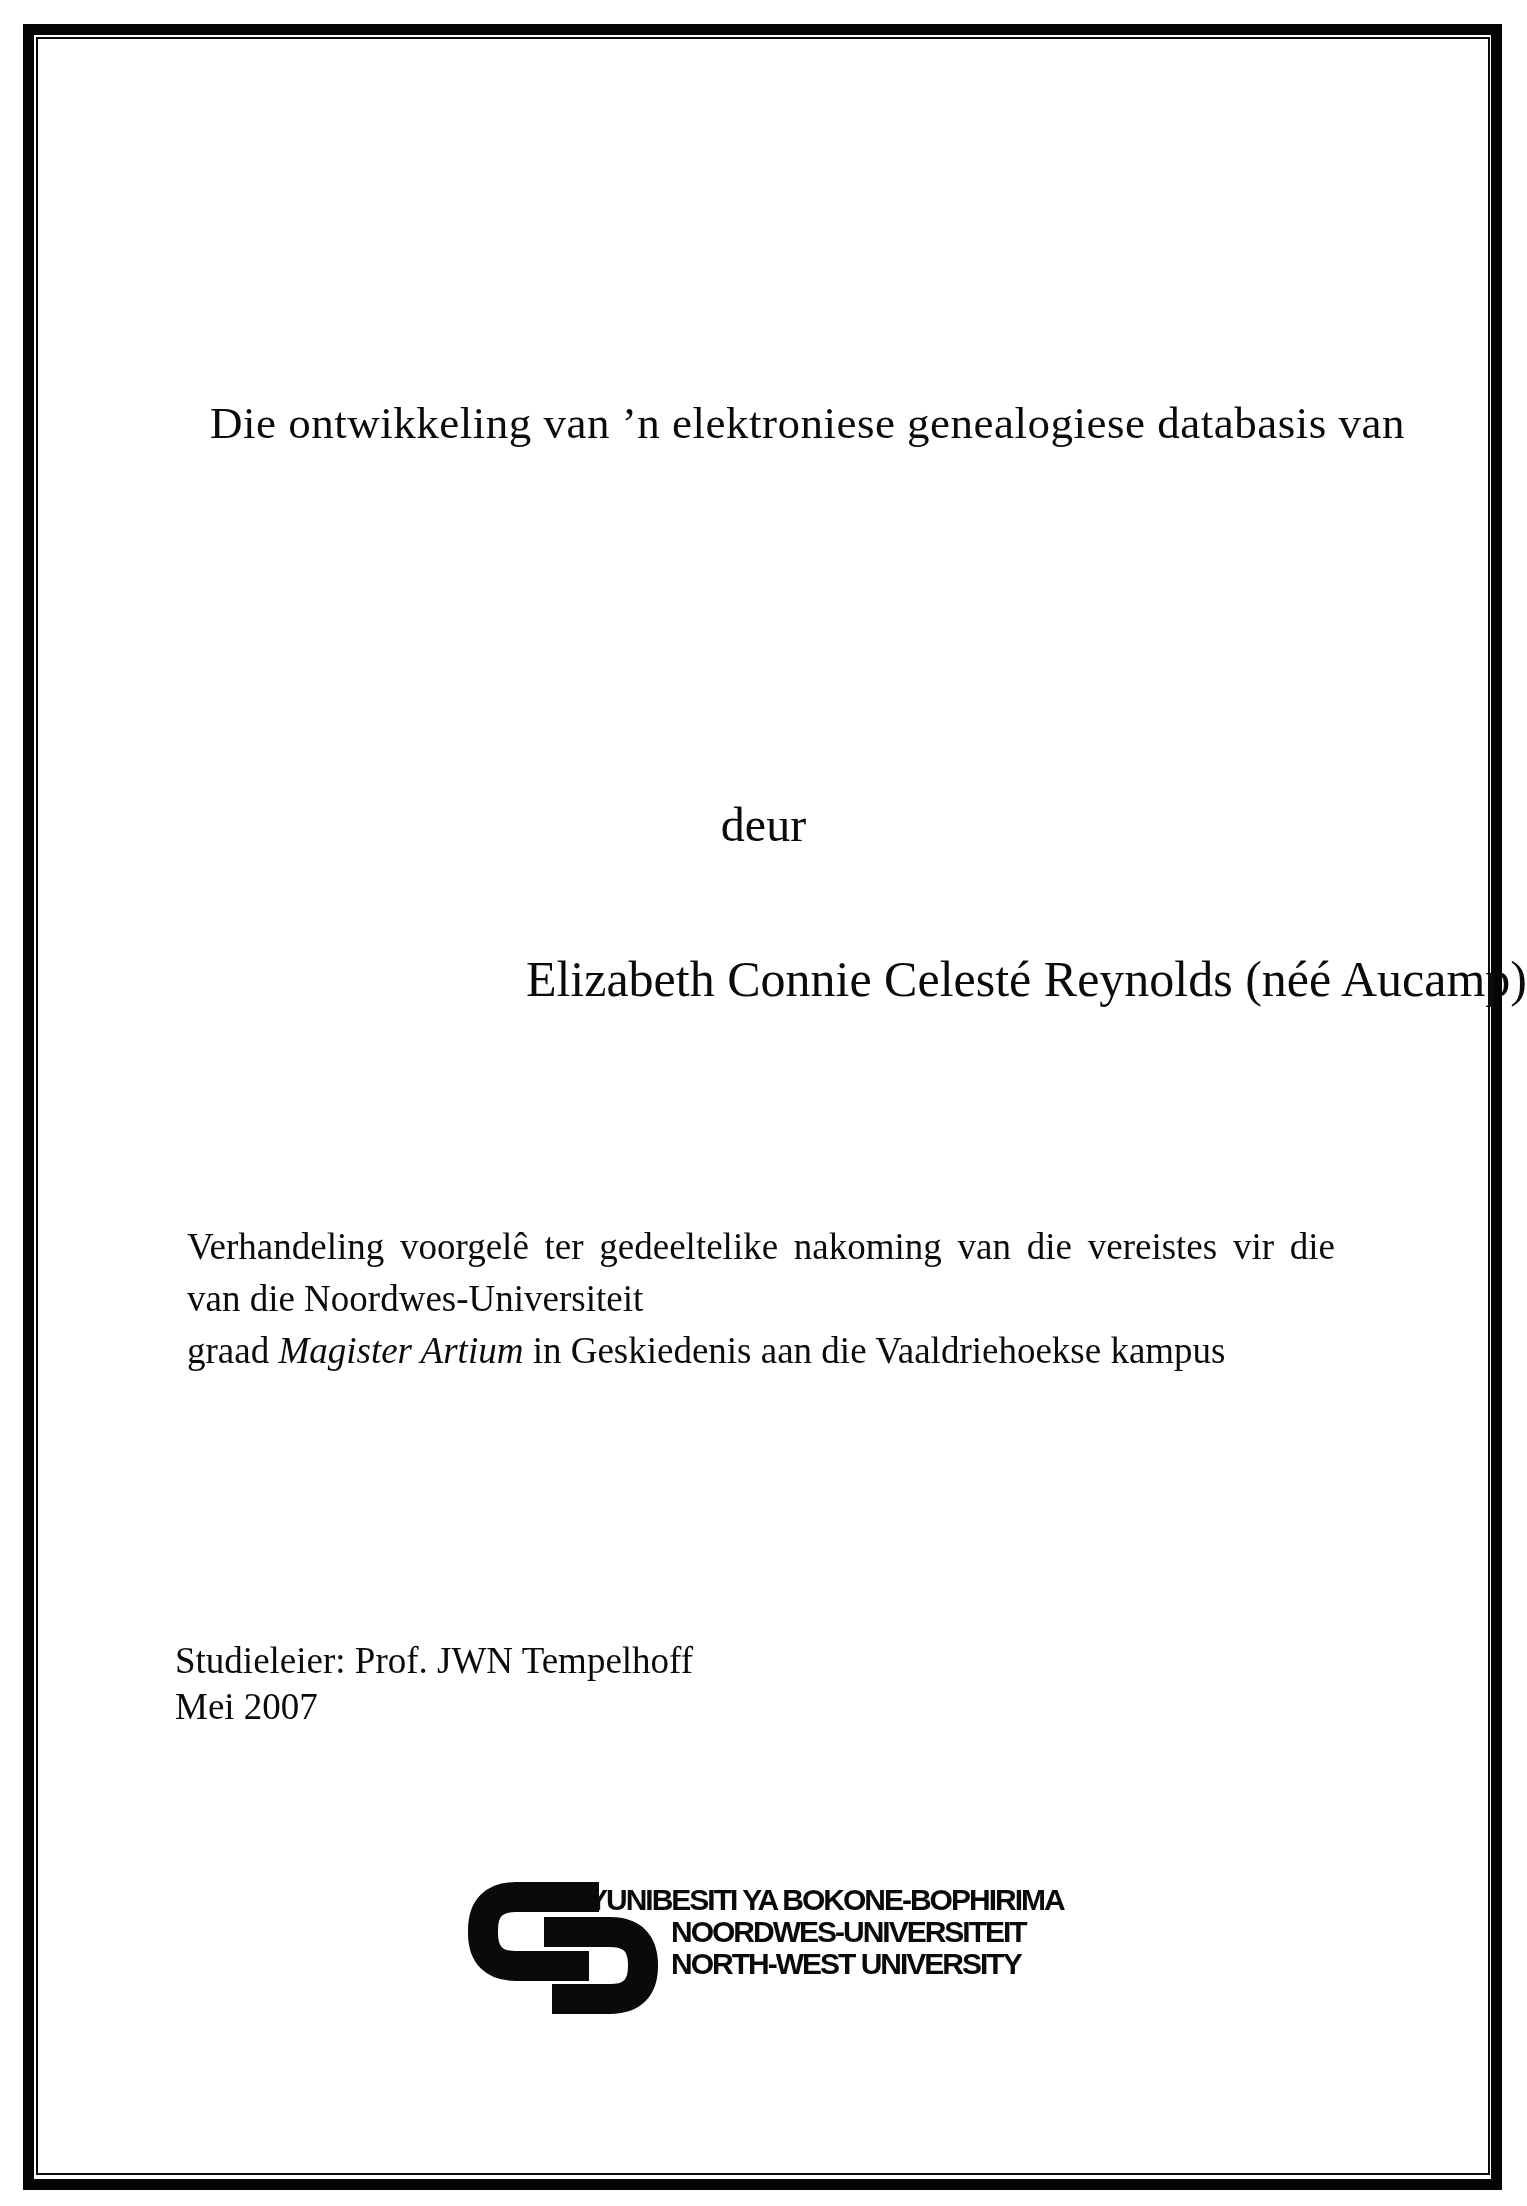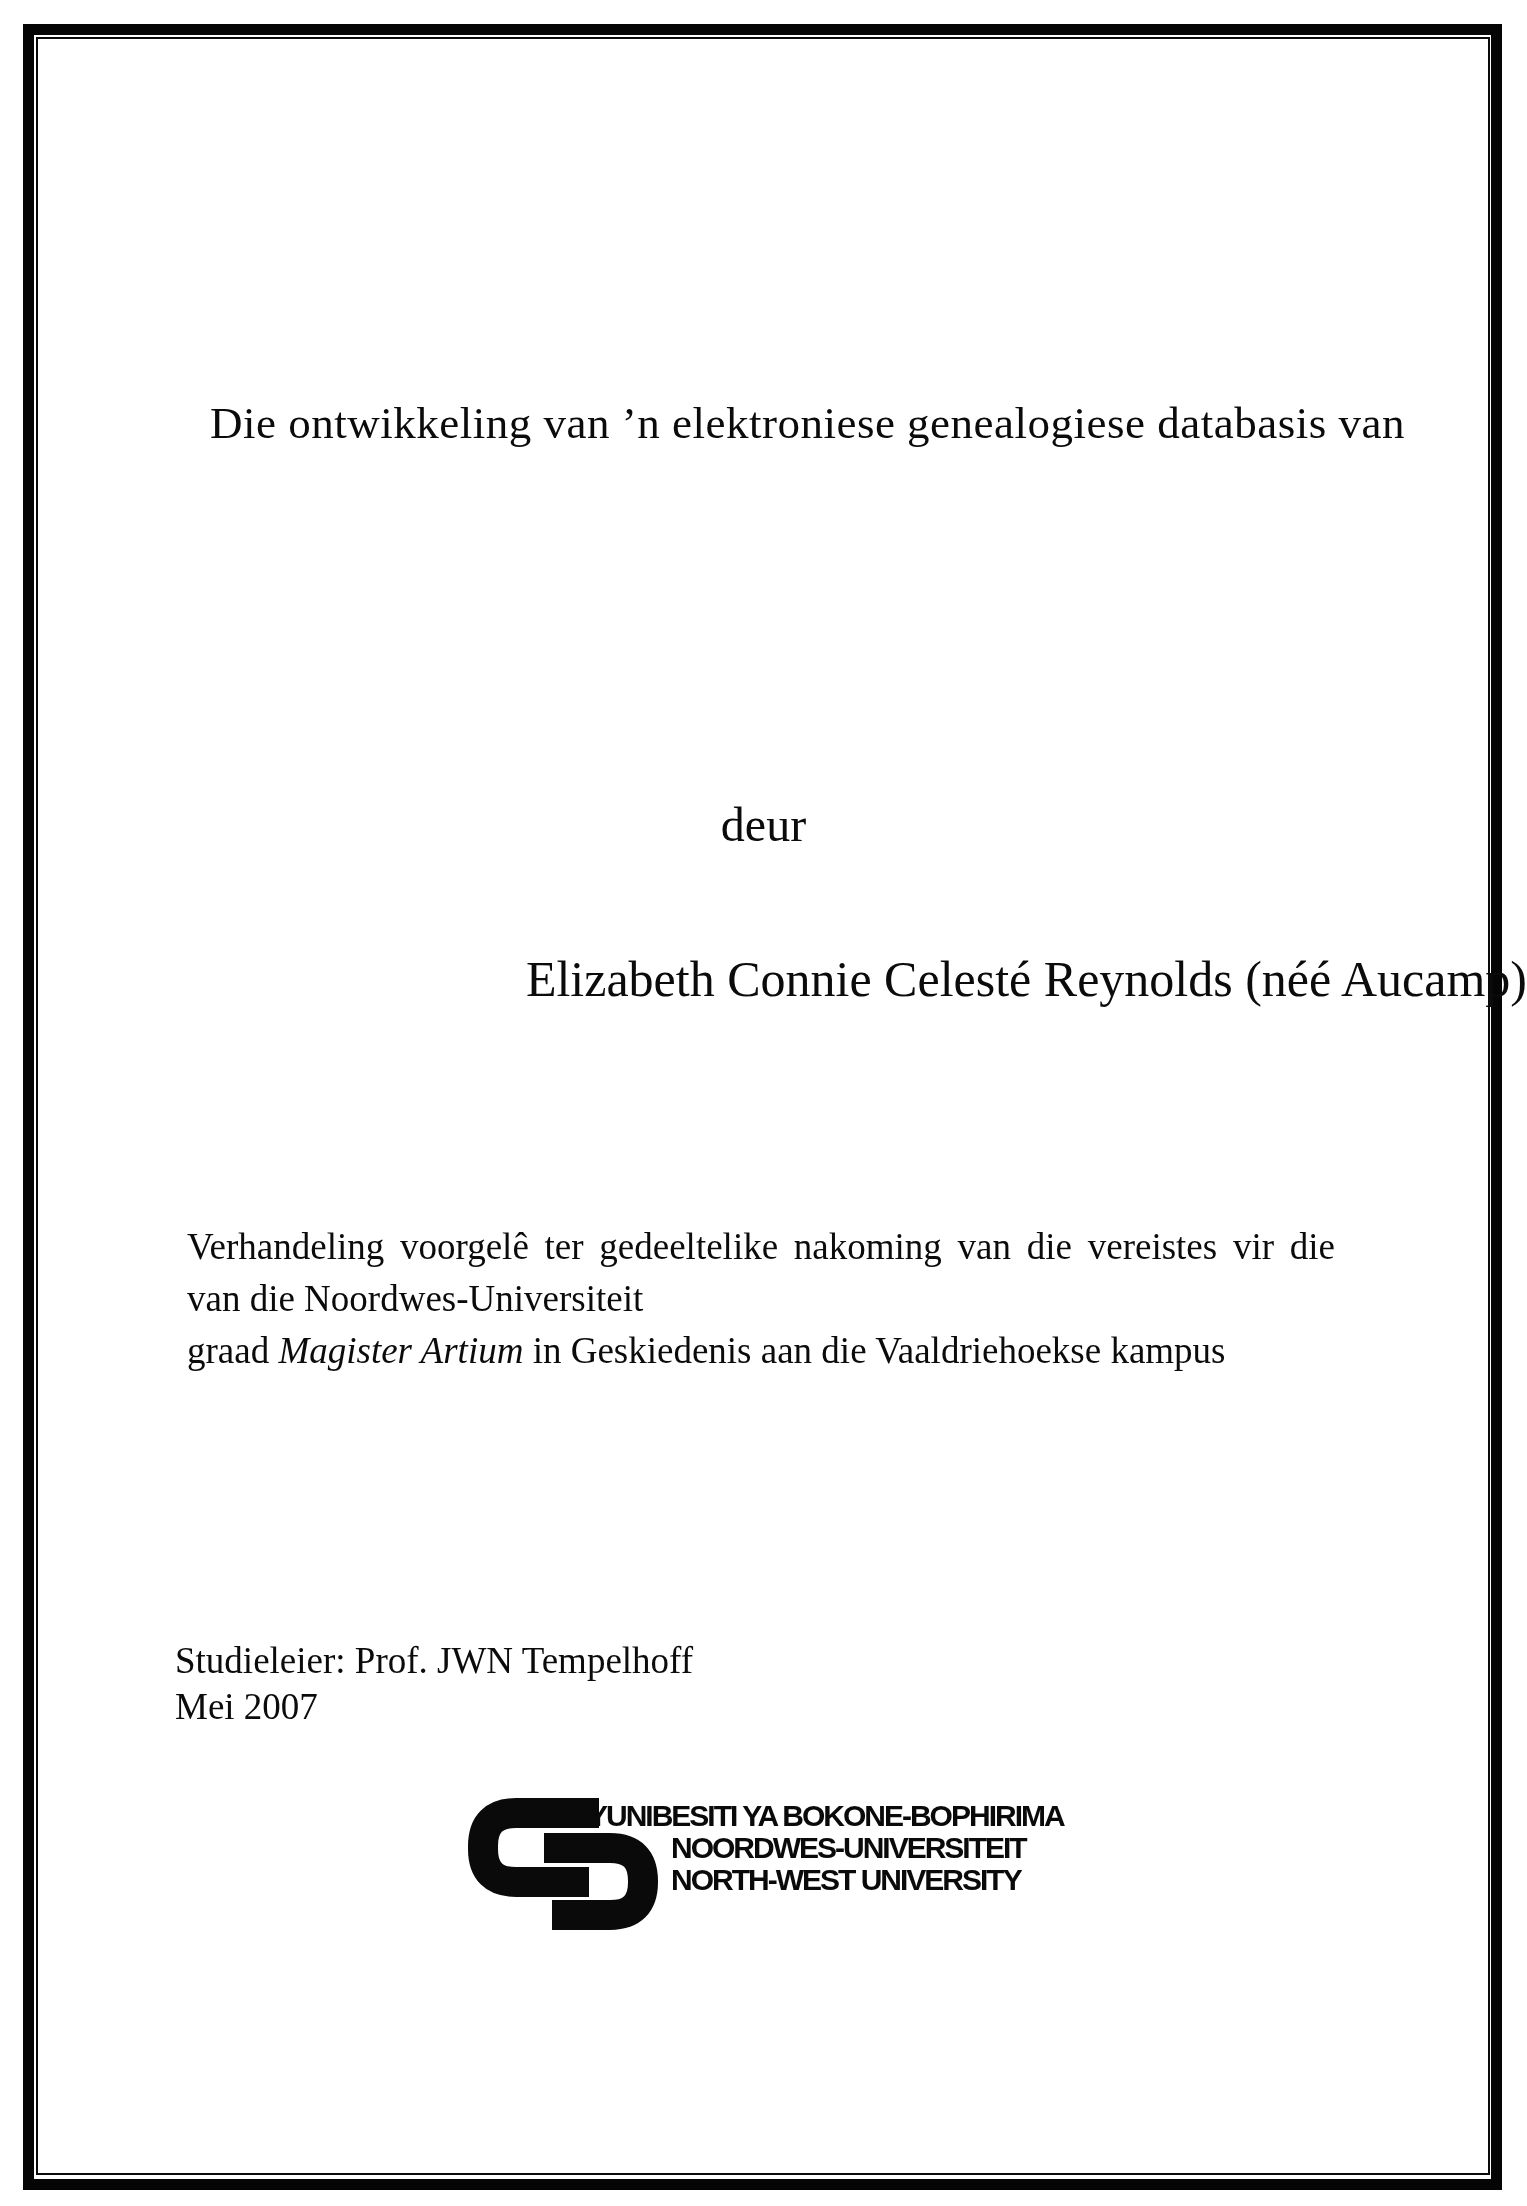--- a/index.html
+++ b/index.html
@@ -81,21 +81,21 @@
     position: absolute;
     left: 175px; top: 1638px;
     width: 900px;
     font-size: 37px;
     line-height: 46px;
   }
   .supervisor-block div { display: block; }
   
   .logo {
     position: absolute;
-    left: 468px; top: 1798px;
+    left: 468px; top: 1882px;
     width: 640px; height: 140px;
   }
   .logo-mark {
     position: absolute;
     left: 0; top: 0;
     width: 190px; height: 132px;
   }
   .logo-text {
     position: absolute;
     left: 120px; top: 2px;

